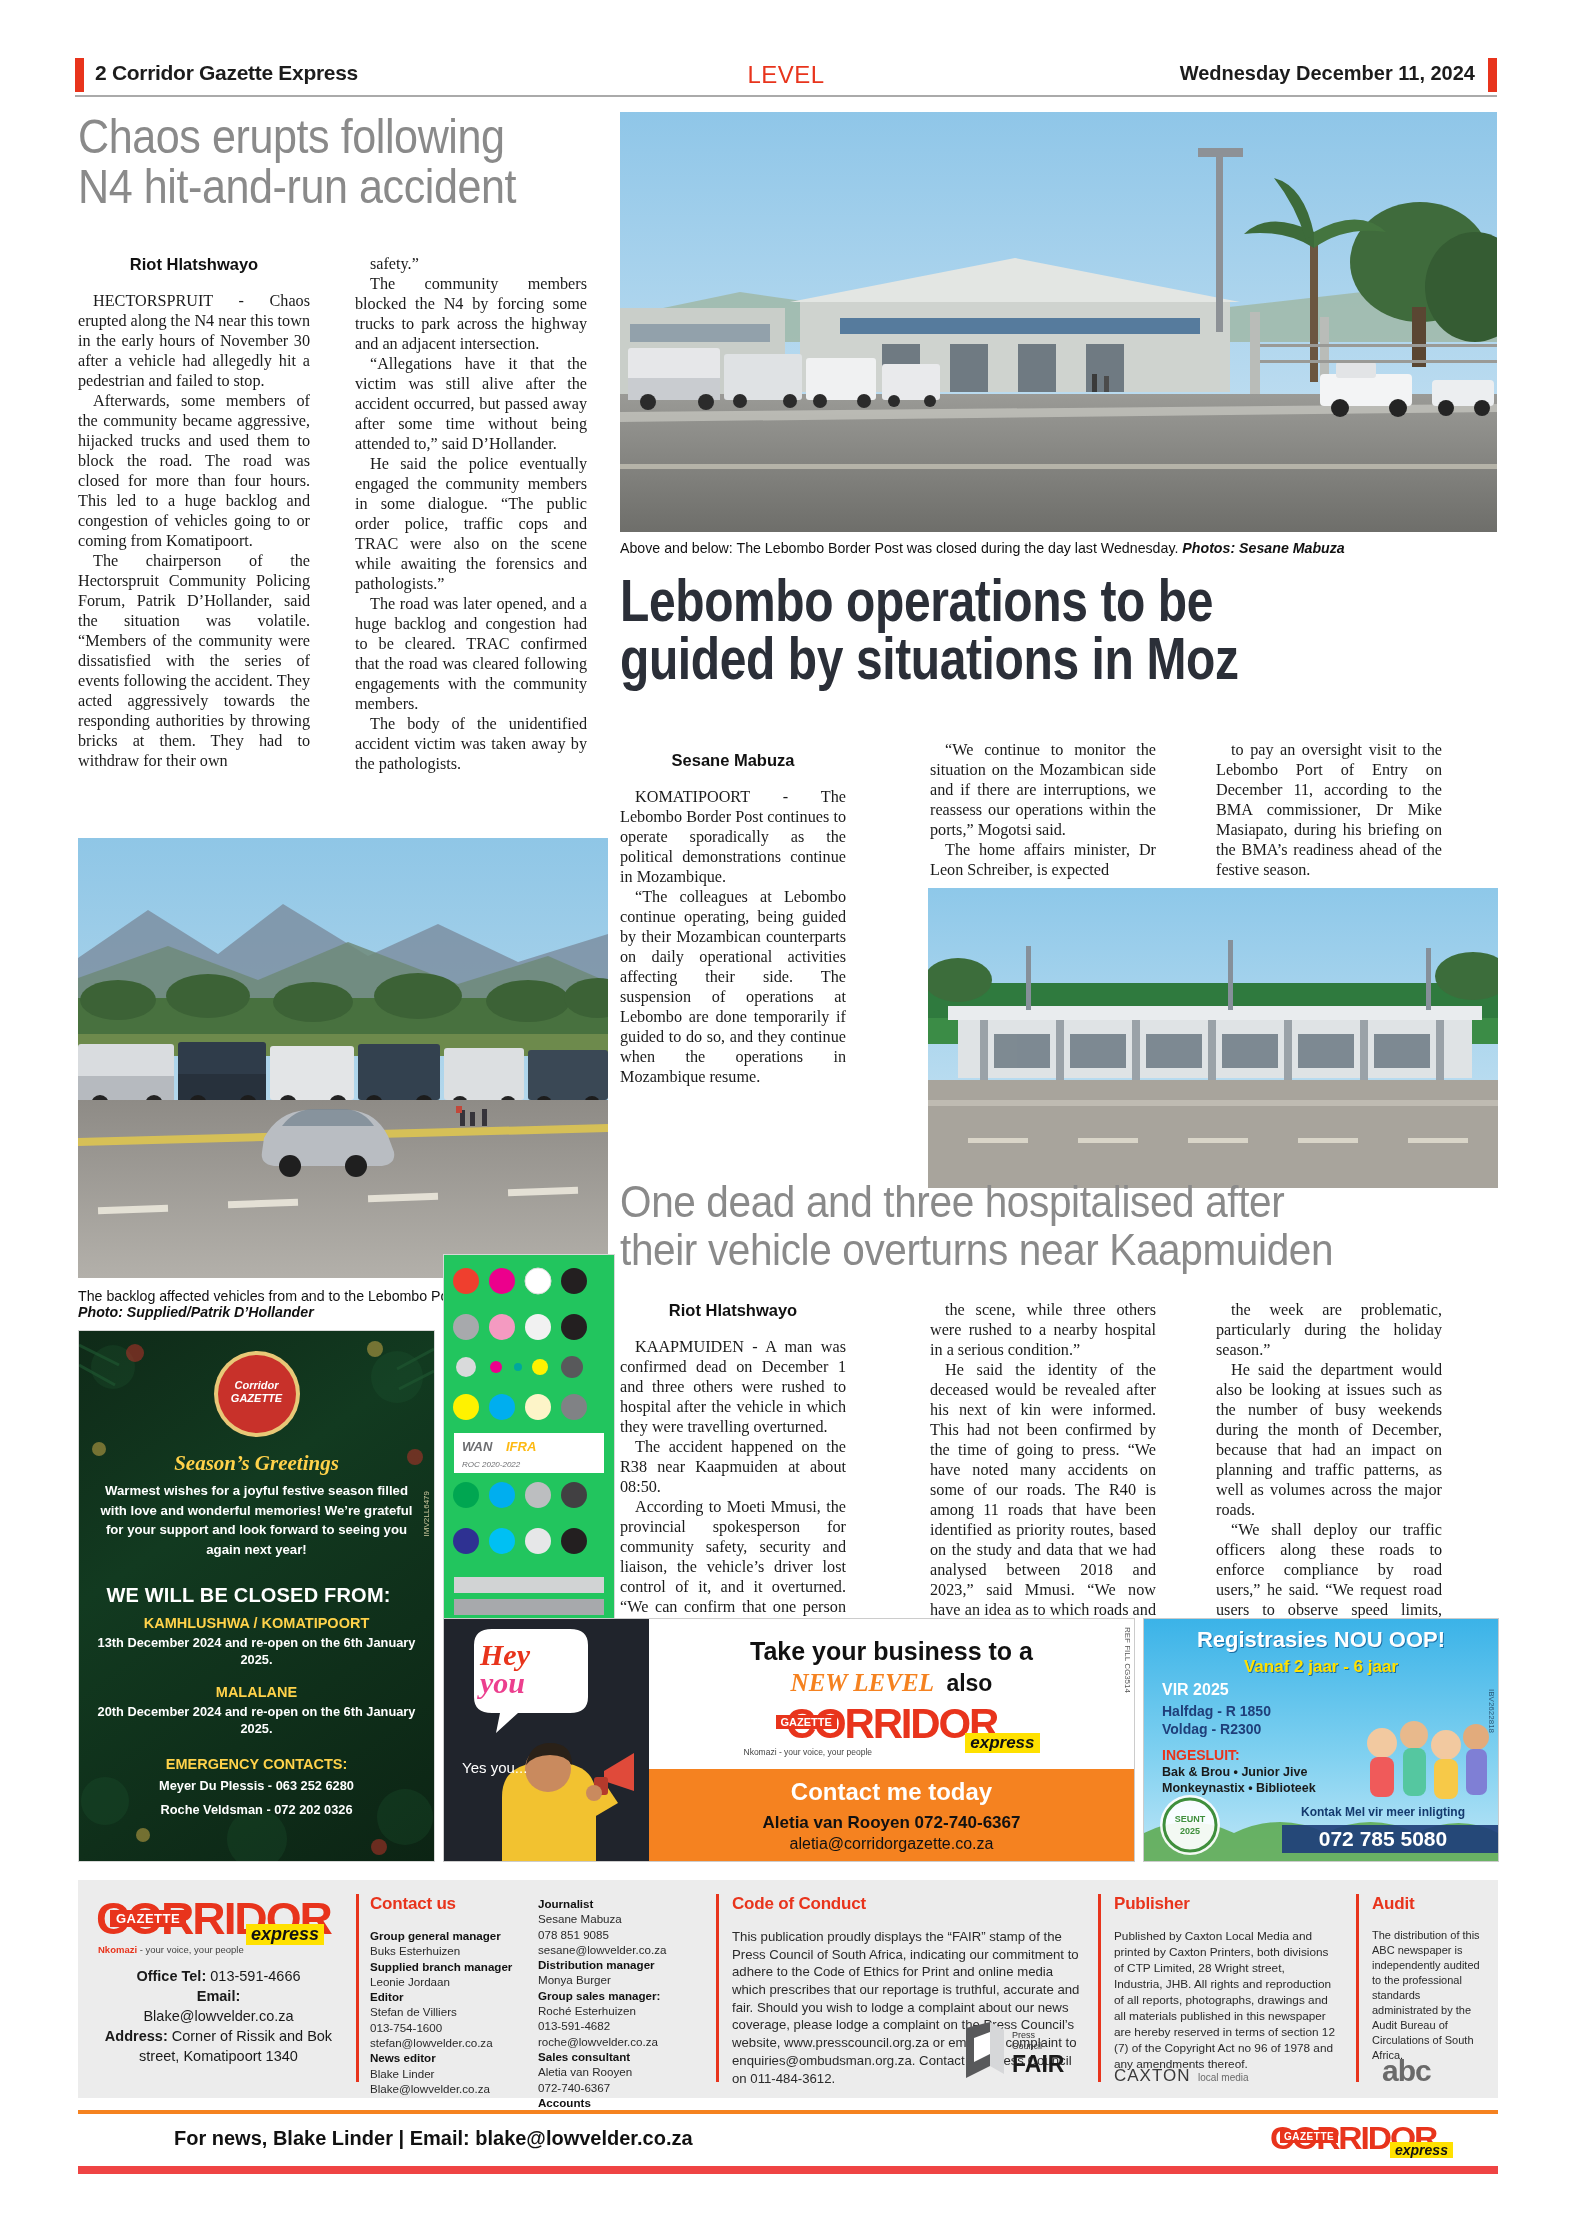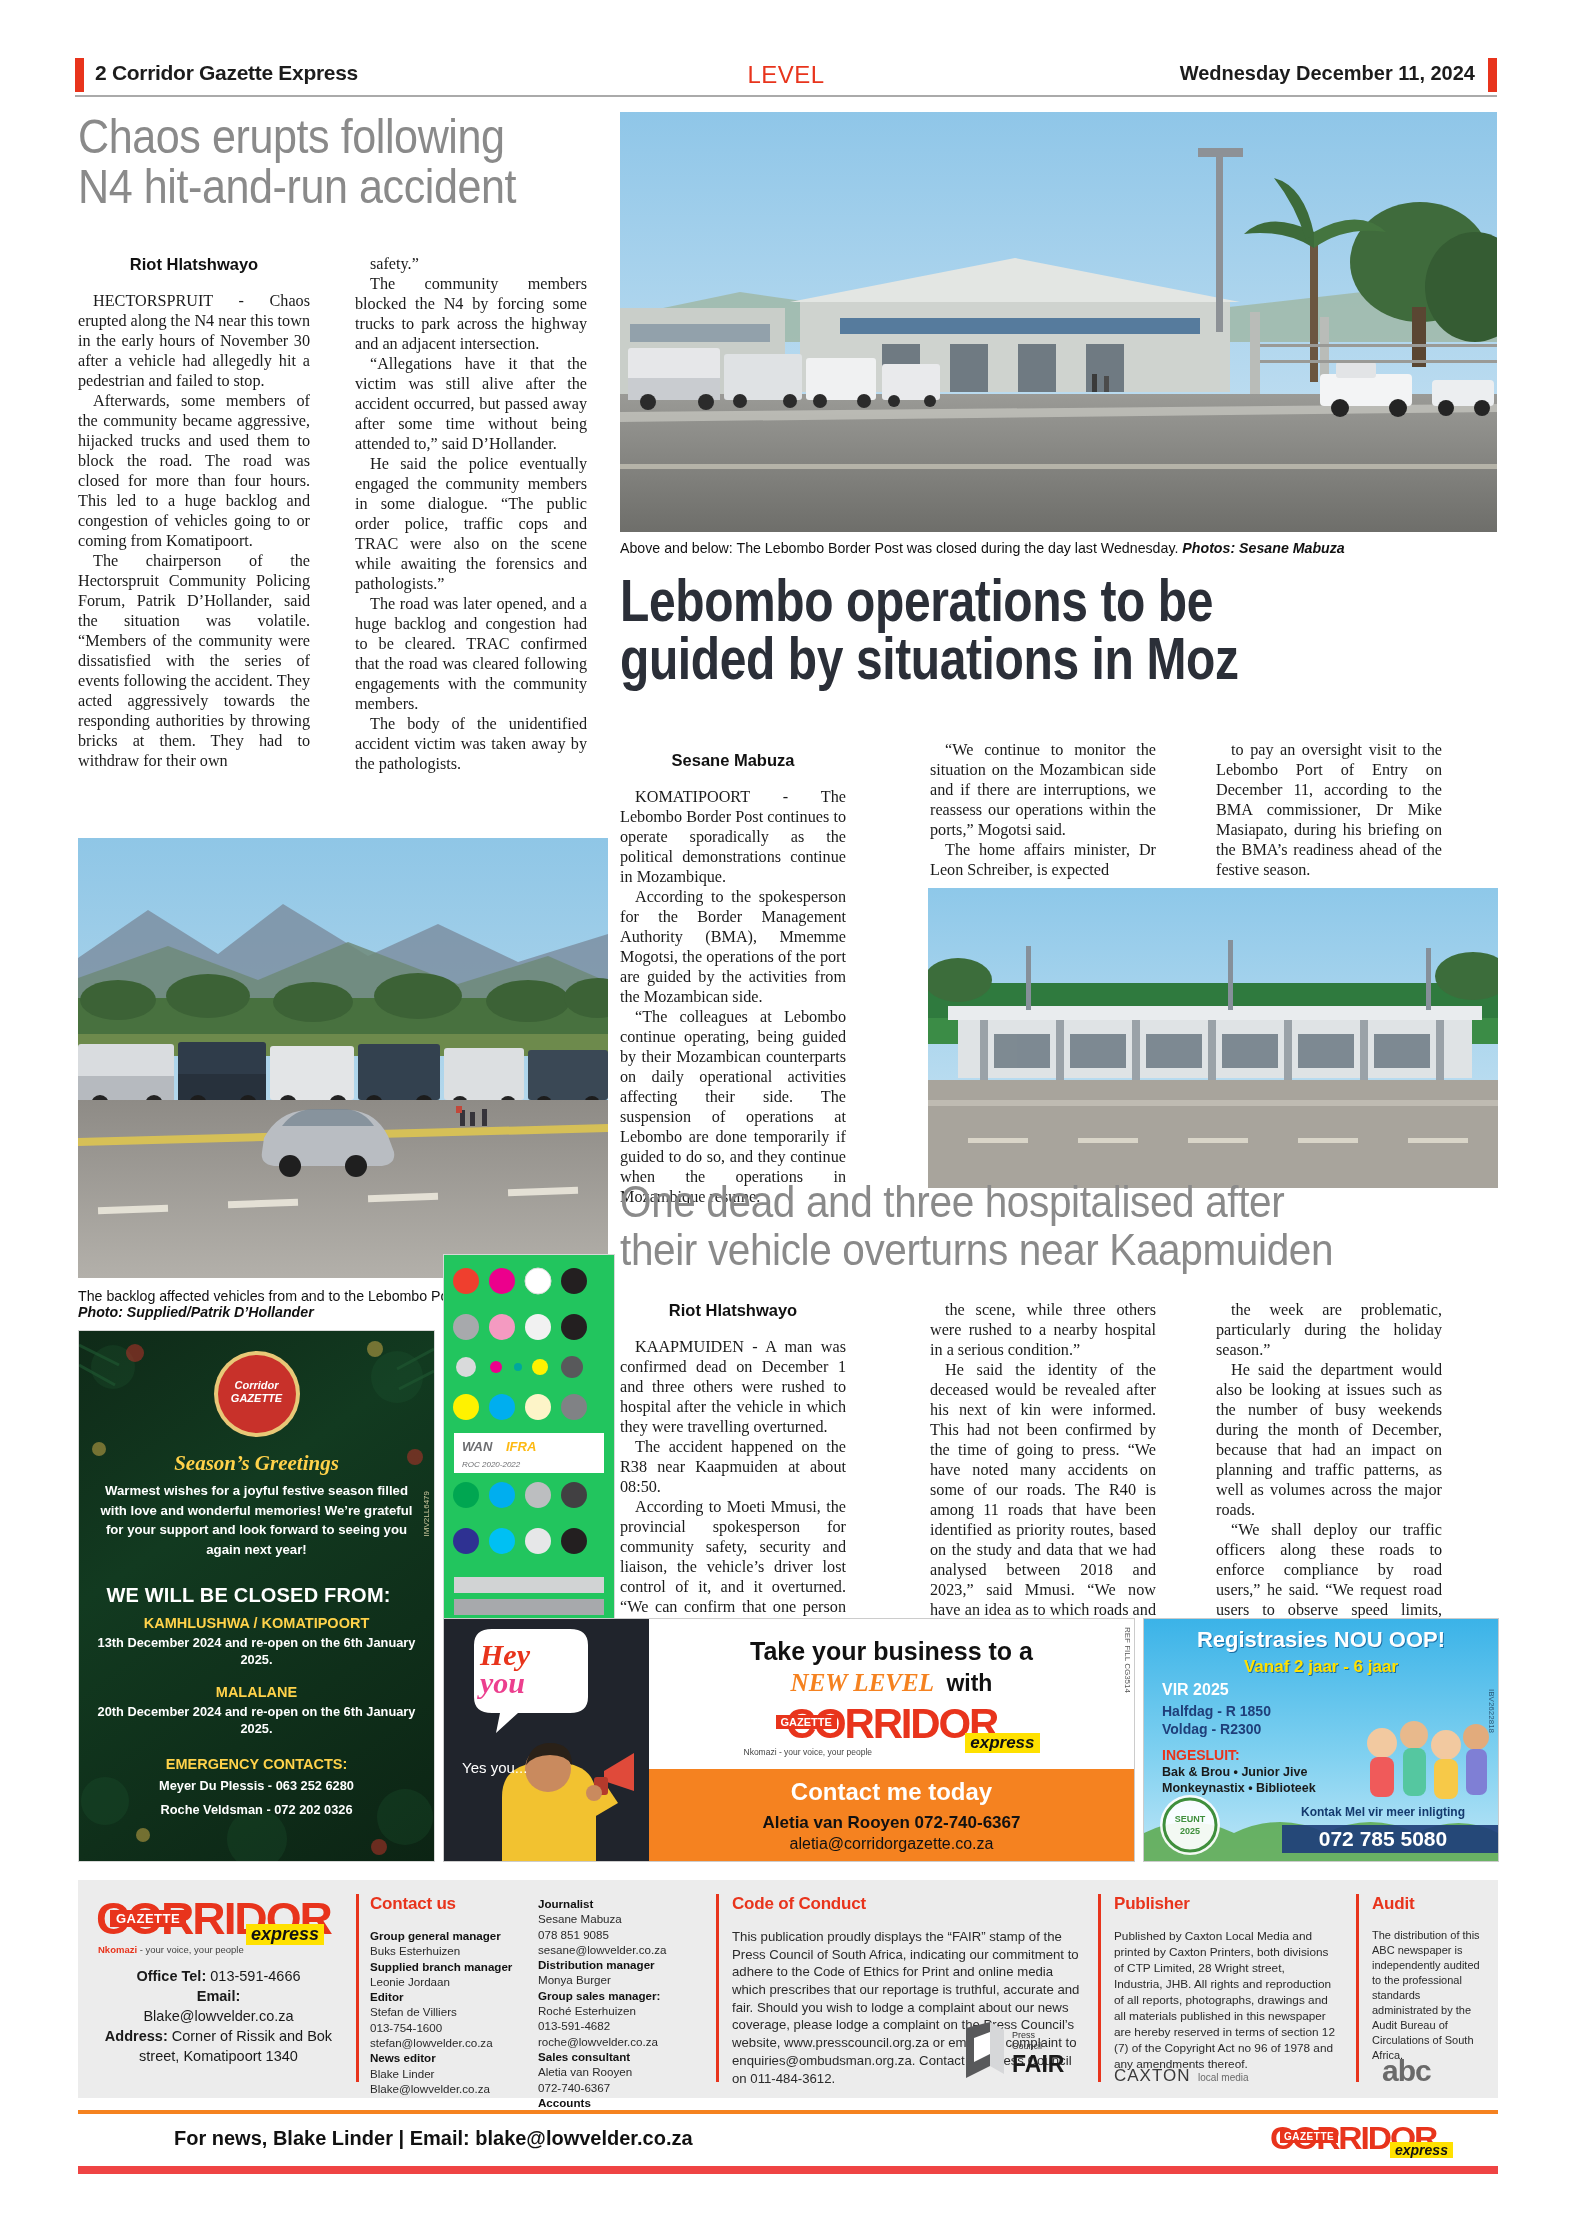--- a/index.html
+++ b/index.html
@@ -257,21 +257,20 @@
 
   <div id="hl2">
     <span>Lebombo operations to be</span>
     <span>guided by situations in Moz</span>
   </div>
 
   <div class="col" id="s2c1">
     <div class="byline">Sesane Mabuza</div>
     <div>
         <p>KOMATIPOORT - The Lebombo Border Post continues to operate sporadically as the political demonstrations continue in Mozambique.</p>
-        <p>According to the spokesperson for the Border Management Authority (BMA), Mmemme Mogotsi, the operations of the port are guided by the activities from the Mozambican side.</p>
         <p>“The colleagues at Lebombo continue operating, being guided by their Mozambican counterparts on daily operational activities affecting their side. The suspension of operations at Lebombo are done temporarily if guided to do so, and they continue when the operations in Mozambique resume.</p>
       </div>
   </div>
   <div class="col" id="s2c2">
     <div>
         <p>“We continue to monitor the situation on the Mozambican side and if there are interruptions, we reassess our operations within the ports,” Mogotsi said.</p>
         <p>The home affairs minister, Dr Leon Schreiber, is expected</p>
       </div>
   </div>
   <div class="col" id="s2c3">
@@ -571,21 +570,21 @@
            font-style:italic;font-weight:bold;font-size:30px;color:#ec3f8e;line-height:0.92;">you</div>
       <div style="position:absolute;left:18px;top:140px;font-size:15px;color:#ffffff;">Yes you...</div>
     </div>
 
     <div style="position:absolute;left:205px;top:0;right:0;height:242px;background:#fff;">
       <div style="position:absolute;left:0;right:0;top:18px;text-align:center;font-size:25px;
            font-weight:bold;color:#111;">Take your business to a</div>
       <div style="position:absolute;left:0;right:0;top:50px;text-align:center;">
         <span style="font-family:'Liberation Serif',serif;font-style:italic;font-weight:bold;
               font-size:25px;color:#f58220;">NEW LEVEL</span>
-        <span style="font-size:23px;font-weight:bold;color:#111;margin-left:8px;">with</span>
+        <span style="font-size:23px;font-weight:bold;color:#111;margin-left:8px;">also</span>
       </div>
 
       <div style="position:absolute;left:50%;top:84px;transform:translateX(-50%);width:300px;height:52px;">
         <div style="font-size:42px;font-weight:bold;color:#e8341c;letter-spacing:-2.2px;
              text-align:center;line-height:1;">CORRIDOR</div>
         <div style="position:absolute;left:34px;top:12px;background:#e8341c;color:#fff;font-size:11px;
              font-weight:bold;padding:1px 5px;">GAZETTE</div>
         <div style="position:absolute;right:2px;top:30px;background:#ffe100;color:#111;font-style:italic;
              font-weight:bold;font-size:17px;padding:0 5px;">express</div>
         <div style="position:absolute;left:2px;top:44px;font-size:8.5px;color:#444;">Nkomazi - your voice, your people</div>

